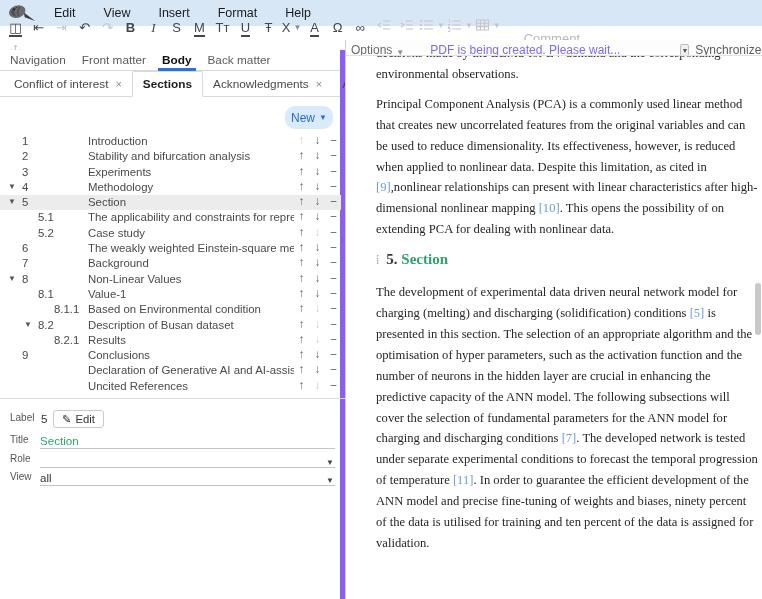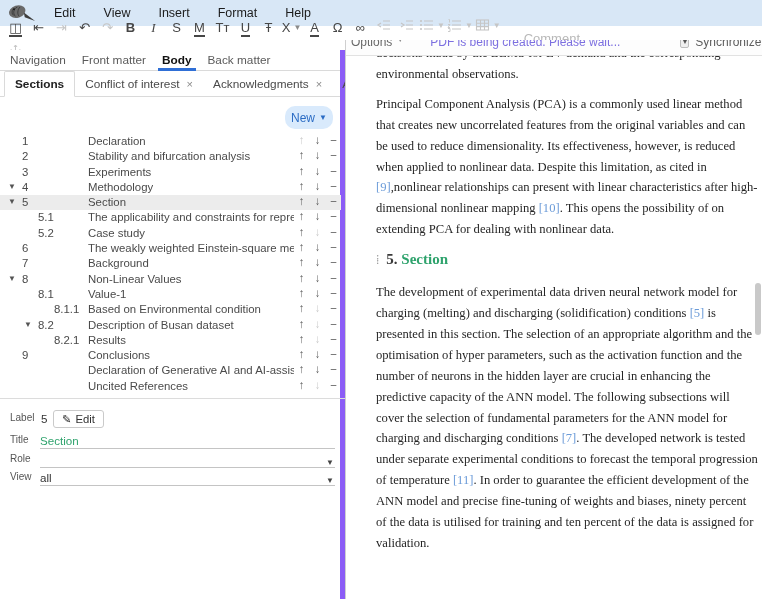--- a/index.html
+++ b/index.html
@@ -55,21 +55,21 @@
   .frm-row{position:absolute;left:10px;font-size:10px;color:#555}
   .frm-val{position:absolute;left:40px;font-size:11.6px;color:#333}
   .frm-line{position:absolute;left:40px;width:295px;border-bottom:1px solid #c4c4c4}
   .frm-caret{position:absolute;left:326px;font-size:8px;color:#444}
   #edit-btn{position:absolute;left:53px;top:360px;height:18px;border:1px solid #cacaca;border-radius:3px;background:#fff;font-size:11.3px;color:#333;display:flex;align-items:center;padding:0 8px;gap:4px}
   #title-val{color:var(--green)}
 
   
   #right{position:absolute;left:345px;top:40px;right:0;bottom:0;background:#fff;border-left:1px solid #cfcfcf}
   #optbar{position:absolute;left:0;top:0;right:0;height:16px;overflow:hidden;border-bottom:1px solid #e2e2e2;background:#fdfdfd}
-  #optrow{height:22px;margin-top:-5px;display:flex;align-items:flex-start;font-size:12px}
+  #optrow{height:22px;margin-top:-5px;display:flex;align-items:flex-end;font-size:12px}
   #options-label{color:#6a6a6a;margin-left:5px}
   #optbar .caret{font-size:8px;color:#8a8a8a;margin-left:4px}
   #status-text{color:var(--purple);margin-left:26px;white-space:nowrap}
   #sync-select{width:16px;height:13px;border:1px solid #bdbdbd;background:#efefef;border-radius:2px;margin-left:60px;display:flex;align-items:center;justify-content:center;font-size:7px;color:#555}
   #sync-label{color:#5c5c5c;margin-left:6px;white-space:nowrap}
 
   #doc{position:absolute;left:0;top:16px;right:0;bottom:0;overflow:hidden;padding:0 16px 0 30px}
   #doc-content{width:382px;font-family:"Liberation Serif","DejaVu Serif",serif;font-size:12.6px;line-height:20.9px;color:#262626}
   #doc-content p{margin:0 0 9px}
   #doc-content p.clipped{margin-top:-13px}
@@ -180,34 +180,34 @@
 </div>
 
 <div id="left">
   <div id="navtabs">
       <span class="nt">Navigation</span>
       <span class="nt">Front matter</span>
       <span class="nt active">Body</span>
       <span class="nt">Back matter</span>
     </div>
   <div id="sectabs">
+      <span class="st"><span>Conflict of interest</span><span class="x">×</span></span>
       <span class="st active"><span>Sections</span></span>
-      <span class="st"><span>Conflict of interest</span><span class="x">×</span></span>
       <span class="st"><span>Acknowledgments</span><span class="x">×</span></span>
       <span class="st"><span>Appendices</span><span class="x">×</span></span>
       <span class="st">+</span>
     </div>
   <button id="new-btn">
     <span>New</span>
     <span class="caret">▼</span>
   </button>
   <div id="seclist">
       <div class="row">
         <span class="num" style="left: 22px;">1</span>
-        <span class="title">Declaration</span>
+        <span class="title">Introduction</span>
         <span class="ctl up disabled">↑</span>
         <span class="ctl down">↓</span>
         <span class="ctl rm">−</span>
       </div>
       <div class="row">
         <span class="num" style="left: 22px;">2</span>
         <span class="title">Stability and bifurcation analysis</span>
         <span class="ctl up">↑</span>
         <span class="ctl down">↓</span>
         <span class="ctl rm">−</span>

